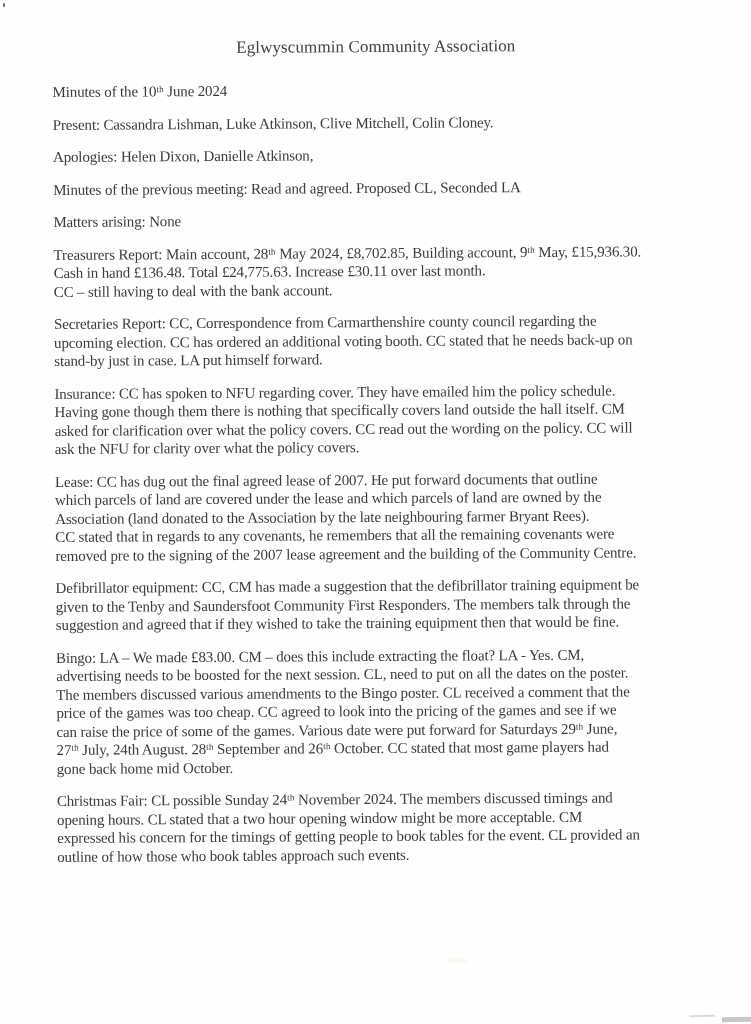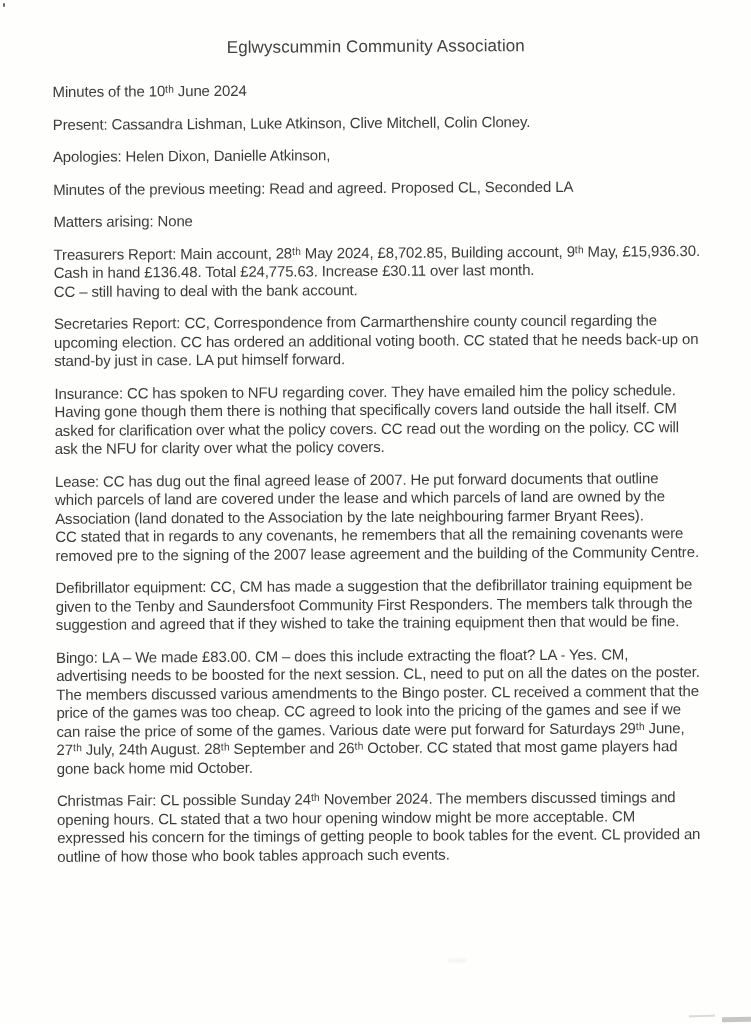--- a/index.html
+++ b/index.html
@@ -7,21 +7,21 @@
     padding: 0;
     background: #ffffff;
   }
   .page {
     position: relative;
     width: 751px;
     height: 1024px;
     margin: 0 auto;
     background: #fefefd;
     overflow: hidden;
-    font-family: Liberation Sans, sans-serif;
+    font-family: Liberation Serif, serif;
     color: #3c3c3c;
   }
   .content {
     position: absolute;
     top: 0; left: 0; right: 0;
     transform: rotate(-0.35deg);
     transform-origin: 50% 0;
   }
   .doc-title {
     padding-top: 37px;

